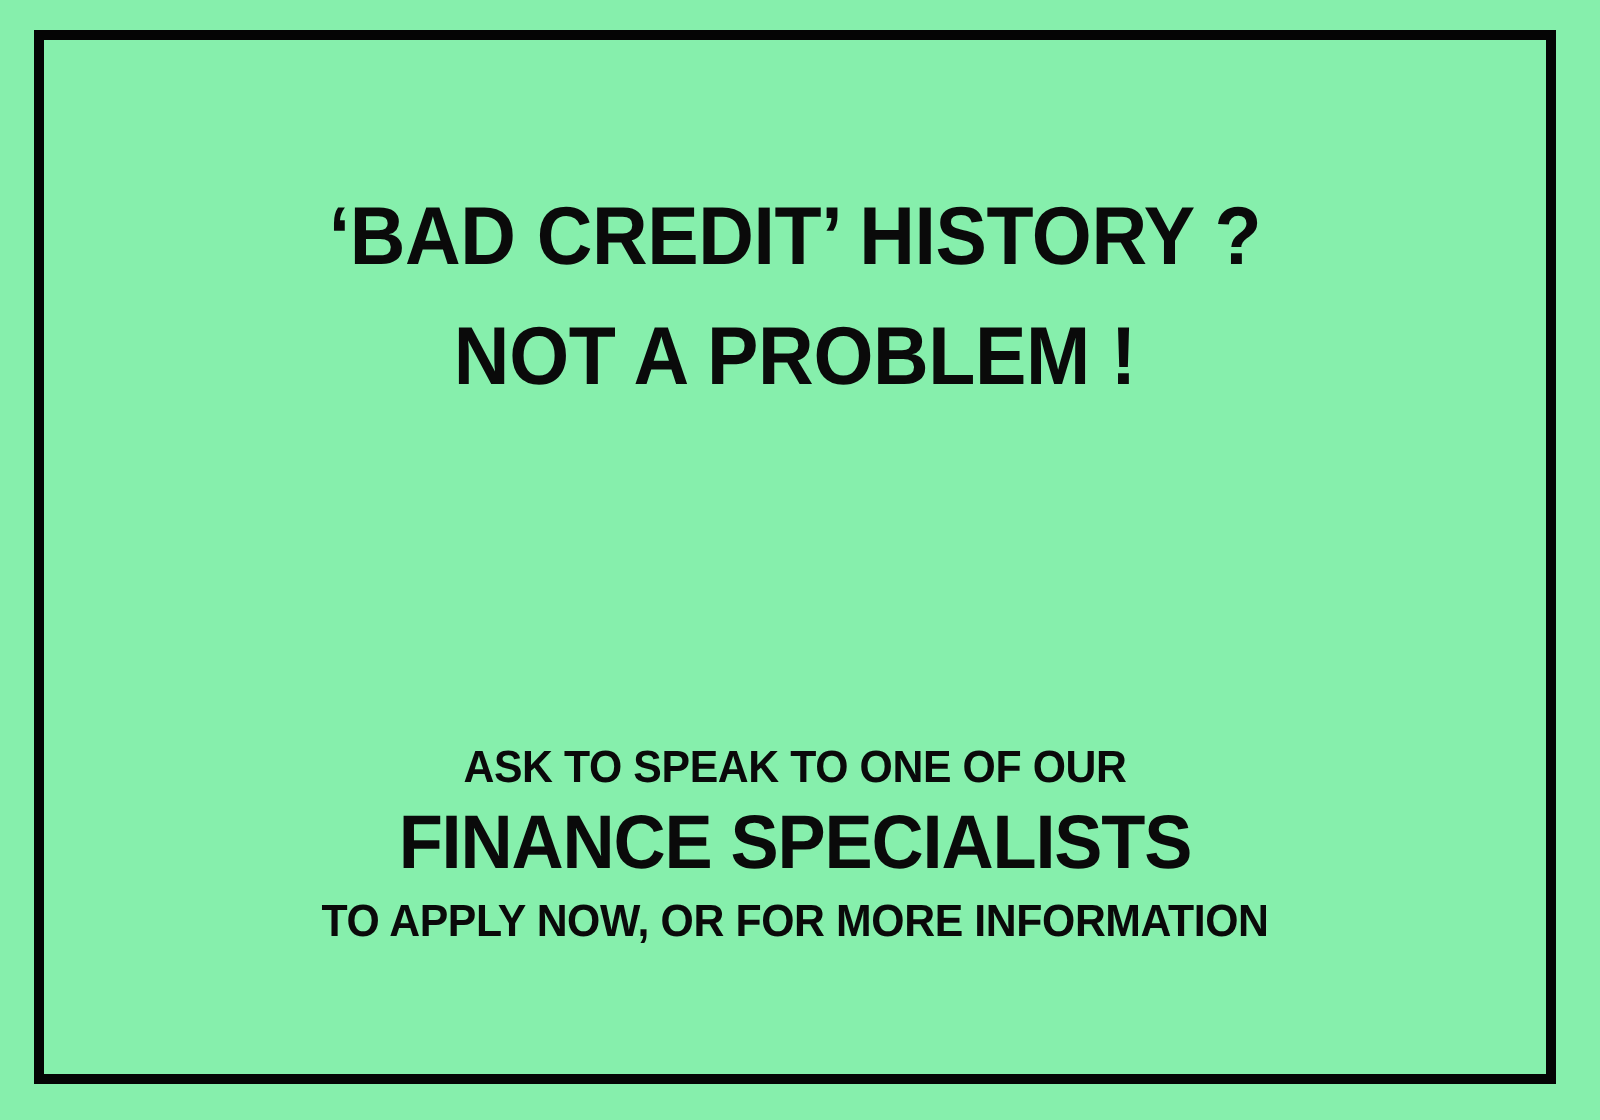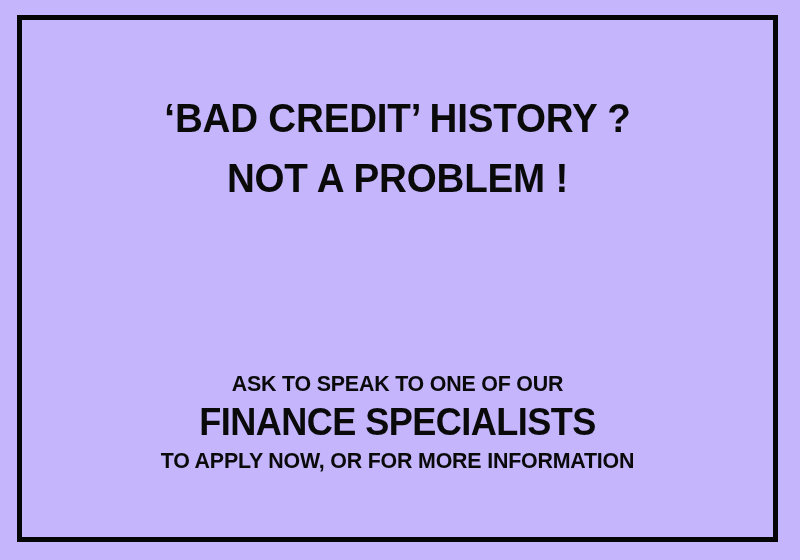--- a/index.html
+++ b/index.html
@@ -99,21 +99,21 @@
   }
   #cta .cta-tail {
     font-size: 22.5px;
     line-height: 31px;
     transform: scaleX(0.95);
   }
 </style>
 </head>
 <body>
 
-<div id="poster" style="background: #c4b5fd;">
+<div id="poster" style="background: #86efac;">
 
   <div id="poster-frame" style="border-color: rgb(5, 5, 5);"></div>
 
   <div id="content">
 
     <div id="headline">
       <span class="line" style="color: rgb(10, 10, 10);">‘BAD CREDIT’ HISTORY ?</span>
       <span class="line" style="color: rgb(10, 10, 10);">NOT A PROBLEM !</span>
     </div>
 

